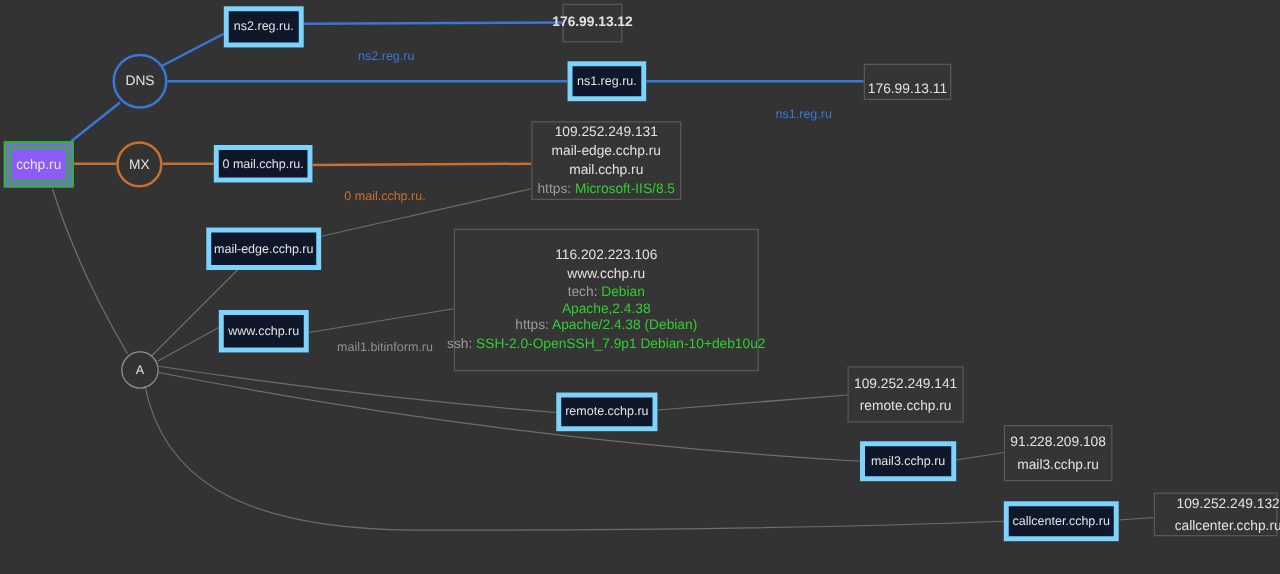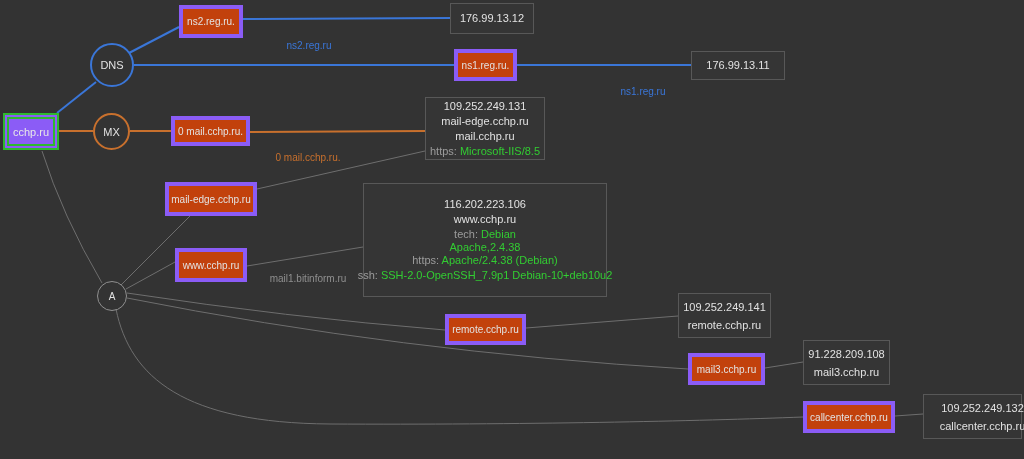--- a/index.html
+++ b/index.html
@@ -6,21 +6,21 @@
   .canvas{position:relative;width:1024px;height:459px;background:#333333;
           font-family:"Liberation Sans",sans-serif;overflow:hidden;}
   svg.edges{position:absolute;left:0;top:0;}
   .edge{fill:none;}
   .edge.blue{stroke:var(--blue,#3a76d8);stroke-width:2;}
   .edge.orange{stroke:var(--orange,#c8702d);stroke-width:2;}
   .edge.gray{stroke:#6e6e6e;stroke-width:1;}
 
   .node{position:absolute;box-sizing:border-box;display:flex;align-items:center;
         justify-content:center;text-align:center;color:#e2e2e2;font-size:10px;}
-  .host{background:#c2410c;border:4px solid #8b5cf6;white-space:nowrap;text-align:center;}
+  .host{background:#0f172a;border:4px solid #7dd3fc;white-space:nowrap;text-align:center;}
   .ipbox{background:#353535;border:1px solid #585858;flex-direction:column;font-size:11px;}
   .circle{border-radius:50%;font-size:11px;}
   .circle.dns{border:2px solid var(--blue,#3a76d8);}
   .circle.mx{border:2px solid var(--orange,#c8702d);}
   .circle.a{border:1px solid #8f8f8f;font-size:10px;}
 
   .root-outer{position:absolute;box-sizing:border-box;border:2px solid var(--root-green,#2eb82e);
               padding:2px;background:#8b5cf6;}
   .root-inner{box-sizing:border-box;width:100%;height:100%;border:2px solid var(--root-green,#2eb82e);
               display:flex;align-items:center;justify-content:center;color:#e8e8e8;font-size:11px;}
@@ -81,24 +81,24 @@
 
   <div class="node host" style="left:179px;top:5px;width:64px;height:33px;">ns2.reg.ru.</div>
   <div class="node host" style="left:454px;top:49px;width:63px;height:32px;">ns1.reg.ru.</div>
   <div class="node host" style="left:171px;top:116px;width:79px;height:30px;">0 mail.cchp.ru.</div>
   <div class="node host" style="left:165px;top:182px;width:92px;height:34px;">mail-edge.cchp.ru</div>
   <div class="node host" style="left:175px;top:248px;width:72px;height:34px;">www.cchp.ru</div>
   <div class="node host" style="left:445px;top:314px;width:81px;height:31px;">remote.cchp.ru</div>
   <div class="node host" style="left:688px;top:353px;width:77px;height:32px;">mail3.cchp.ru</div>
   <div class="node host" style="left:803px;top:401px;width:92px;height:32px;">callcenter.cchp.ru</div>
 
-  <div class="node ipbox" style="left:450px;top:3px;width:84px;height:31px;">
+  <div class="node ipbox" style="left:450px;top:3px;width:48px;height:31px;font-weight:bold;">
     <div class="row">176.99.13.12</div>
   </div>
-  <div class="node ipbox" style="left:691px;top:51px;width:94px;height:29px;">
+  <div class="node ipbox" style="left:691px;top:51px;width:70px;height:29px;justify-content:flex-end;">
     <div class="row">176.99.13.11</div>
   </div>
 
   <div class="node ipbox" style="left:425px;top:97px;width:120px;height:63px;">
     <div class="row">109.252.249.131</div>
     <div class="row">mail-edge.cchp.ru</div>
     <div class="row">mail.cchp.ru</div>
     <div class="row">
       <span class="svc-label">https:</span>
       <span class="svc-val">Microsoft-IIS/8.5</span>
@@ -126,18 +126,18 @@
   <div class="node ipbox" style="left:678px;top:293px;width:93px;height:45px;">
     <div class="row2">109.252.249.141</div>
     <div class="row2">remote.cchp.ru</div>
   </div>
 
   <div class="node ipbox" style="left:803px;top:340px;width:87px;height:45px;">
     <div class="row2">91.228.209.108</div>
     <div class="row2">mail3.cchp.ru</div>
   </div>
 
-  <div class="node ipbox" style="left:923px;top:394px;width:99px;height:45px;padding-left:20px;">
+  <div class="node ipbox" style="left:923px;top:394px;width:99px;height:35px;padding-left:20px;">
     <div class="row2">109.252.249.132</div>
     <div class="row2">callcenter.cchp.ru</div>
   </div>
 
 </div>
 
 </body></html>

